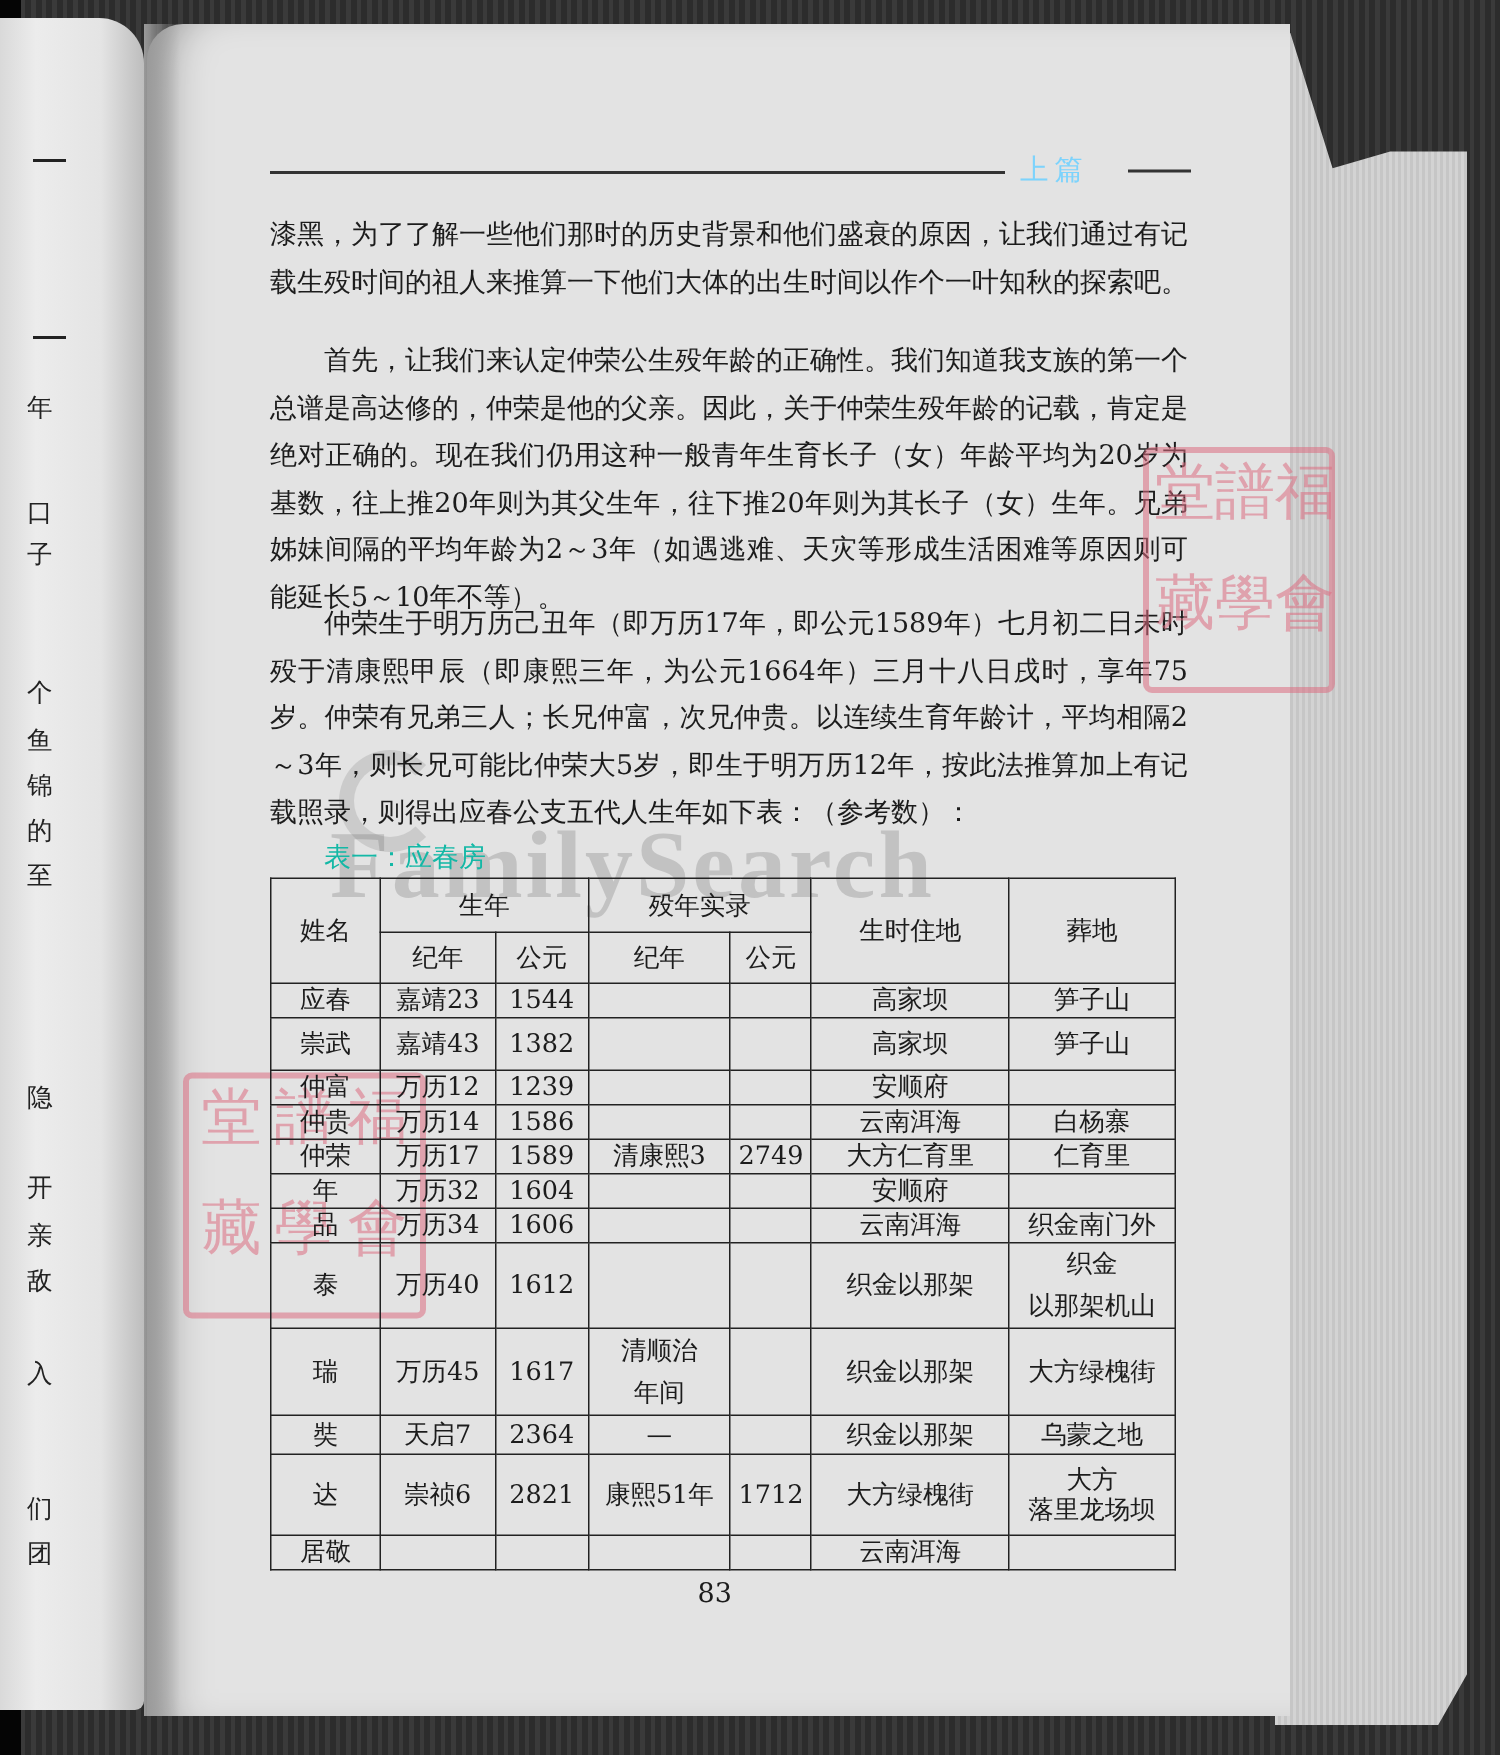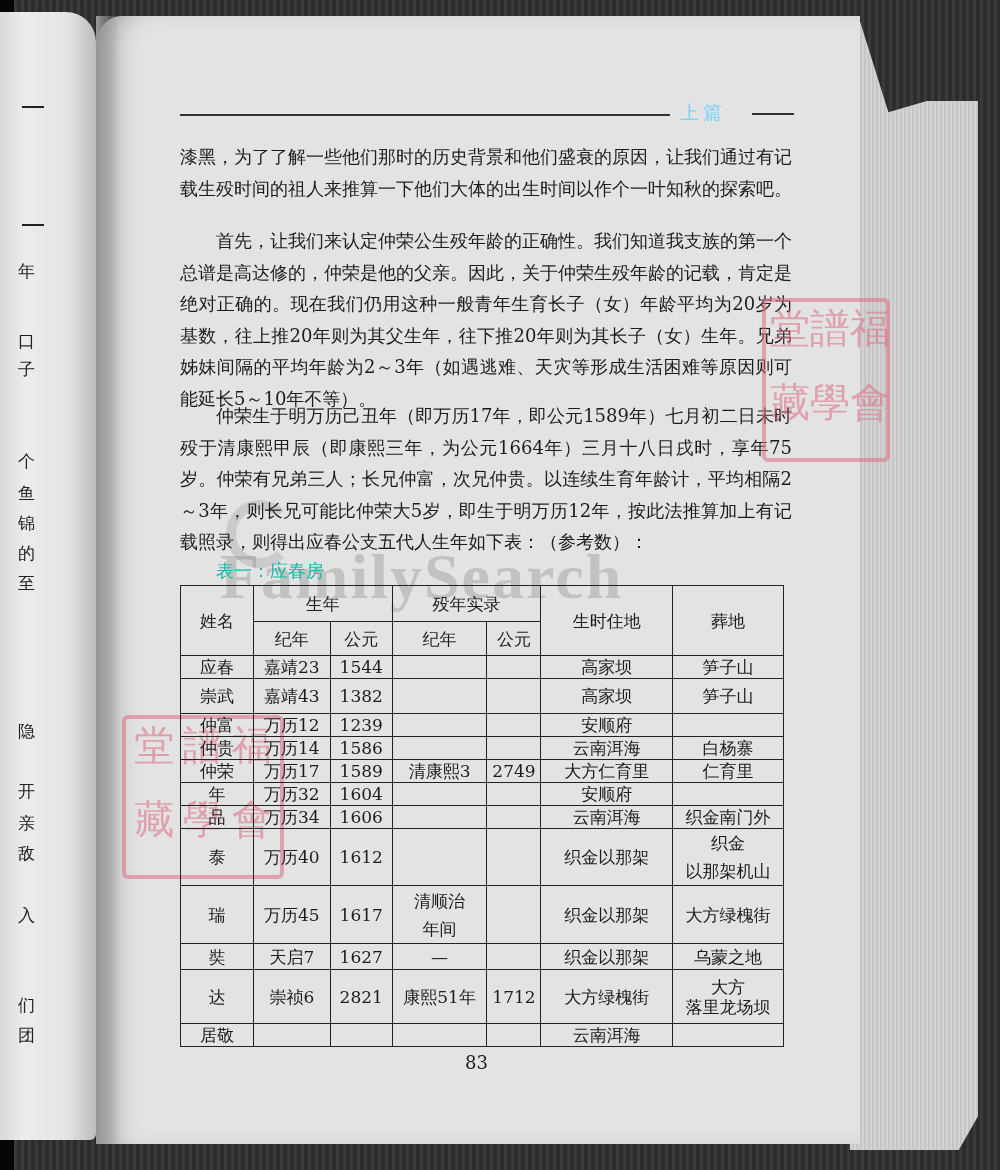--- a/index.html
+++ b/index.html
@@ -240,21 +240,21 @@
       <td>1617</td>
       <td style="white-space:pre-line;line-height:28px">清顺治
 年间</td>
       <td></td>
       <td>织金以那架</td>
       <td>大方绿槐街</td>
     </tr>
     <tr style="height:26px">
       <td>奘</td>
       <td>天启7</td>
-      <td>1627</td>
+      <td>2364</td>
       <td>—</td>
       <td></td>
       <td>织金以那架</td>
       <td>乌蒙之地</td>
     </tr>
     <tr style="height:54px">
       <td>达</td>
       <td>崇祯6</td>
       <td>2821</td>
       <td>康熙51年</td>

